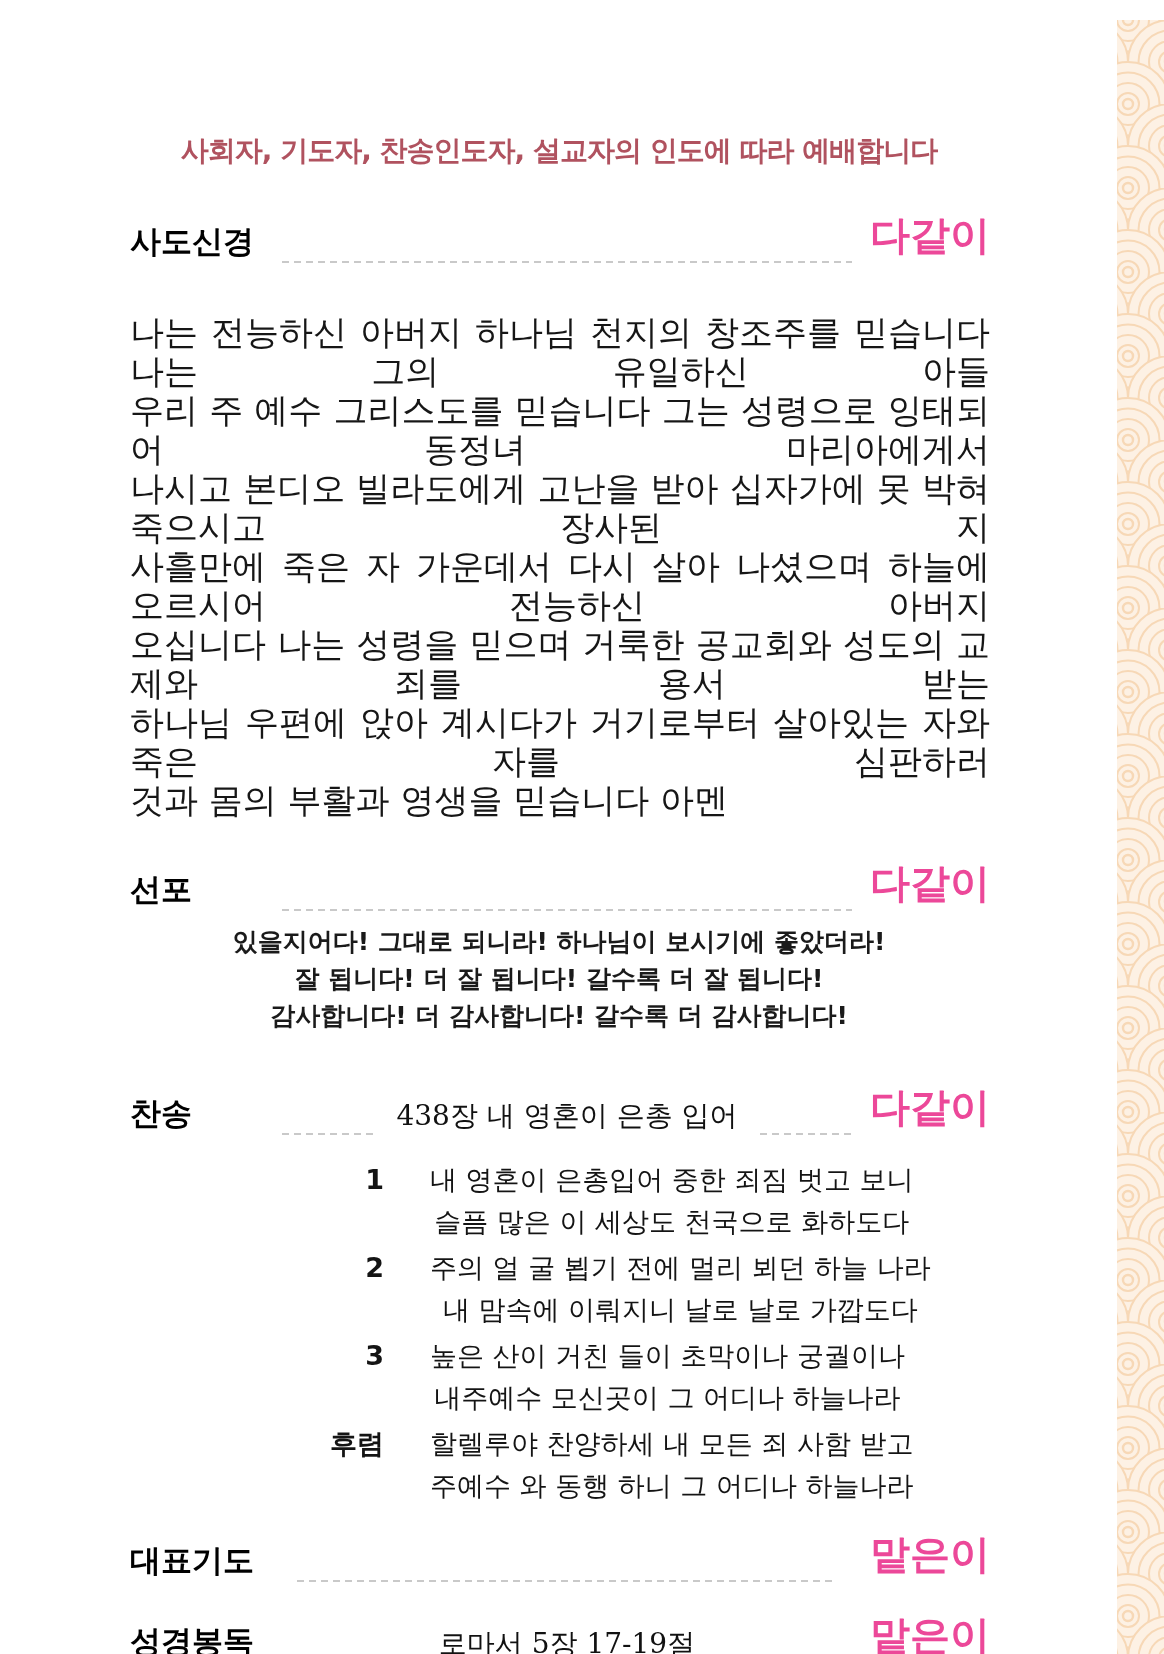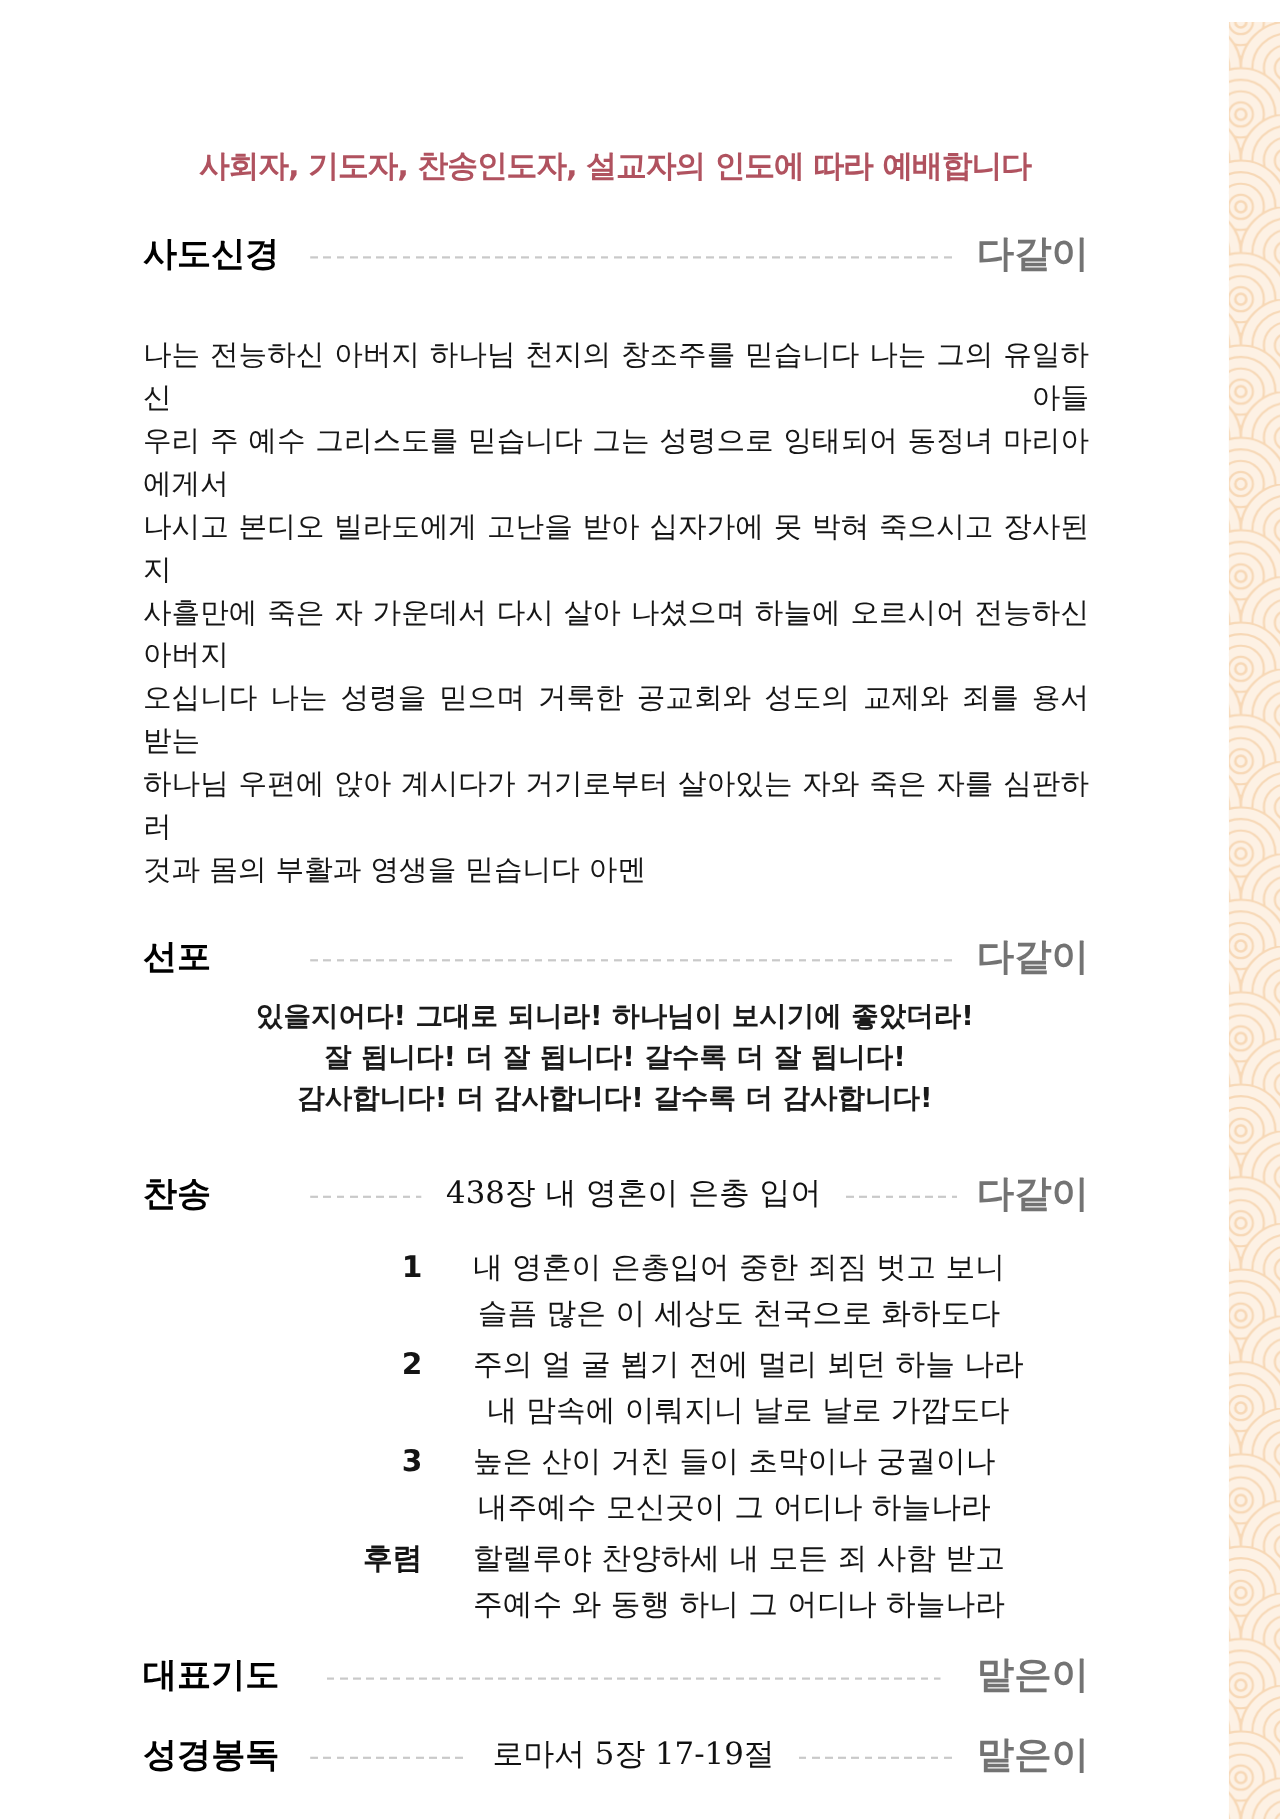--- a/index.html
+++ b/index.html
@@ -19,52 +19,52 @@
     margin-top:112px;
     text-align:center;
     font-size:28px;
     font-weight:700;
     letter-spacing:-1px;
     color:#b0525f;
   }
 
   
   .row{
-    display:flex;align-items:center;
+    display:flex;align-items:flex-end;
     margin-left:130px;margin-right:128px;
   }
   .label{
     width:134px;
     font-size:31px;font-weight:700;color:#000;
     text-align:justify;text-align-last:justify;
     flex:0 0 auto;
   }
   .role{
-    font-size:34px;font-weight:700;color:#737373;
+    font-size:40px;font-weight:700;color:#ec4899;
     flex:0 0 auto;
   }
   .dots{
     flex:1 1 auto;height:2px;margin:6px 18px 0 18px;
     background:repeating-linear-gradient(90deg,#c9c9c9 0 7px,rgba(0,0,0,0) 7px 12px);
   }
   .center-ref{
     flex:0 0 auto;
     font-family:"DejaVu Serif","Liberation Serif",serif;
     font-size:28px;font-weight:400;color:#111;
     padding:0 4px;white-space:nowrap;
   }
 
   .row-creed{margin-top:38px;}
   .row-procl{margin-top:36px;}
   .row-hymn{margin-top:46px;}
   .row-prayer{margin-top:20px;gap:15px;}
   .row-scripture{margin-top:26px;}
 
   
-  .creed{margin:50px 128px 0 130px;font-size:26px;line-height:39px;color:#161616;}
+  .creed{margin:50px 128px 0 130px;font-size:34px;line-height:39px;color:#161616;}
   .creed > div{text-align:justify;text-align-last:justify;}
   .creed > div.last{text-align-last:left;}
 
   
   .procl{margin-top:12px;text-align:center;font-size:25px;line-height:37px;font-weight:700;color:#1a1a1a;}
   .procl > div{white-space:nowrap;}
 
   
   .hymn{margin-top:24px;margin-left:312px;font-size:27px;line-height:42px;}
   .hymn-verse{display:flex;margin-bottom:4px;}

